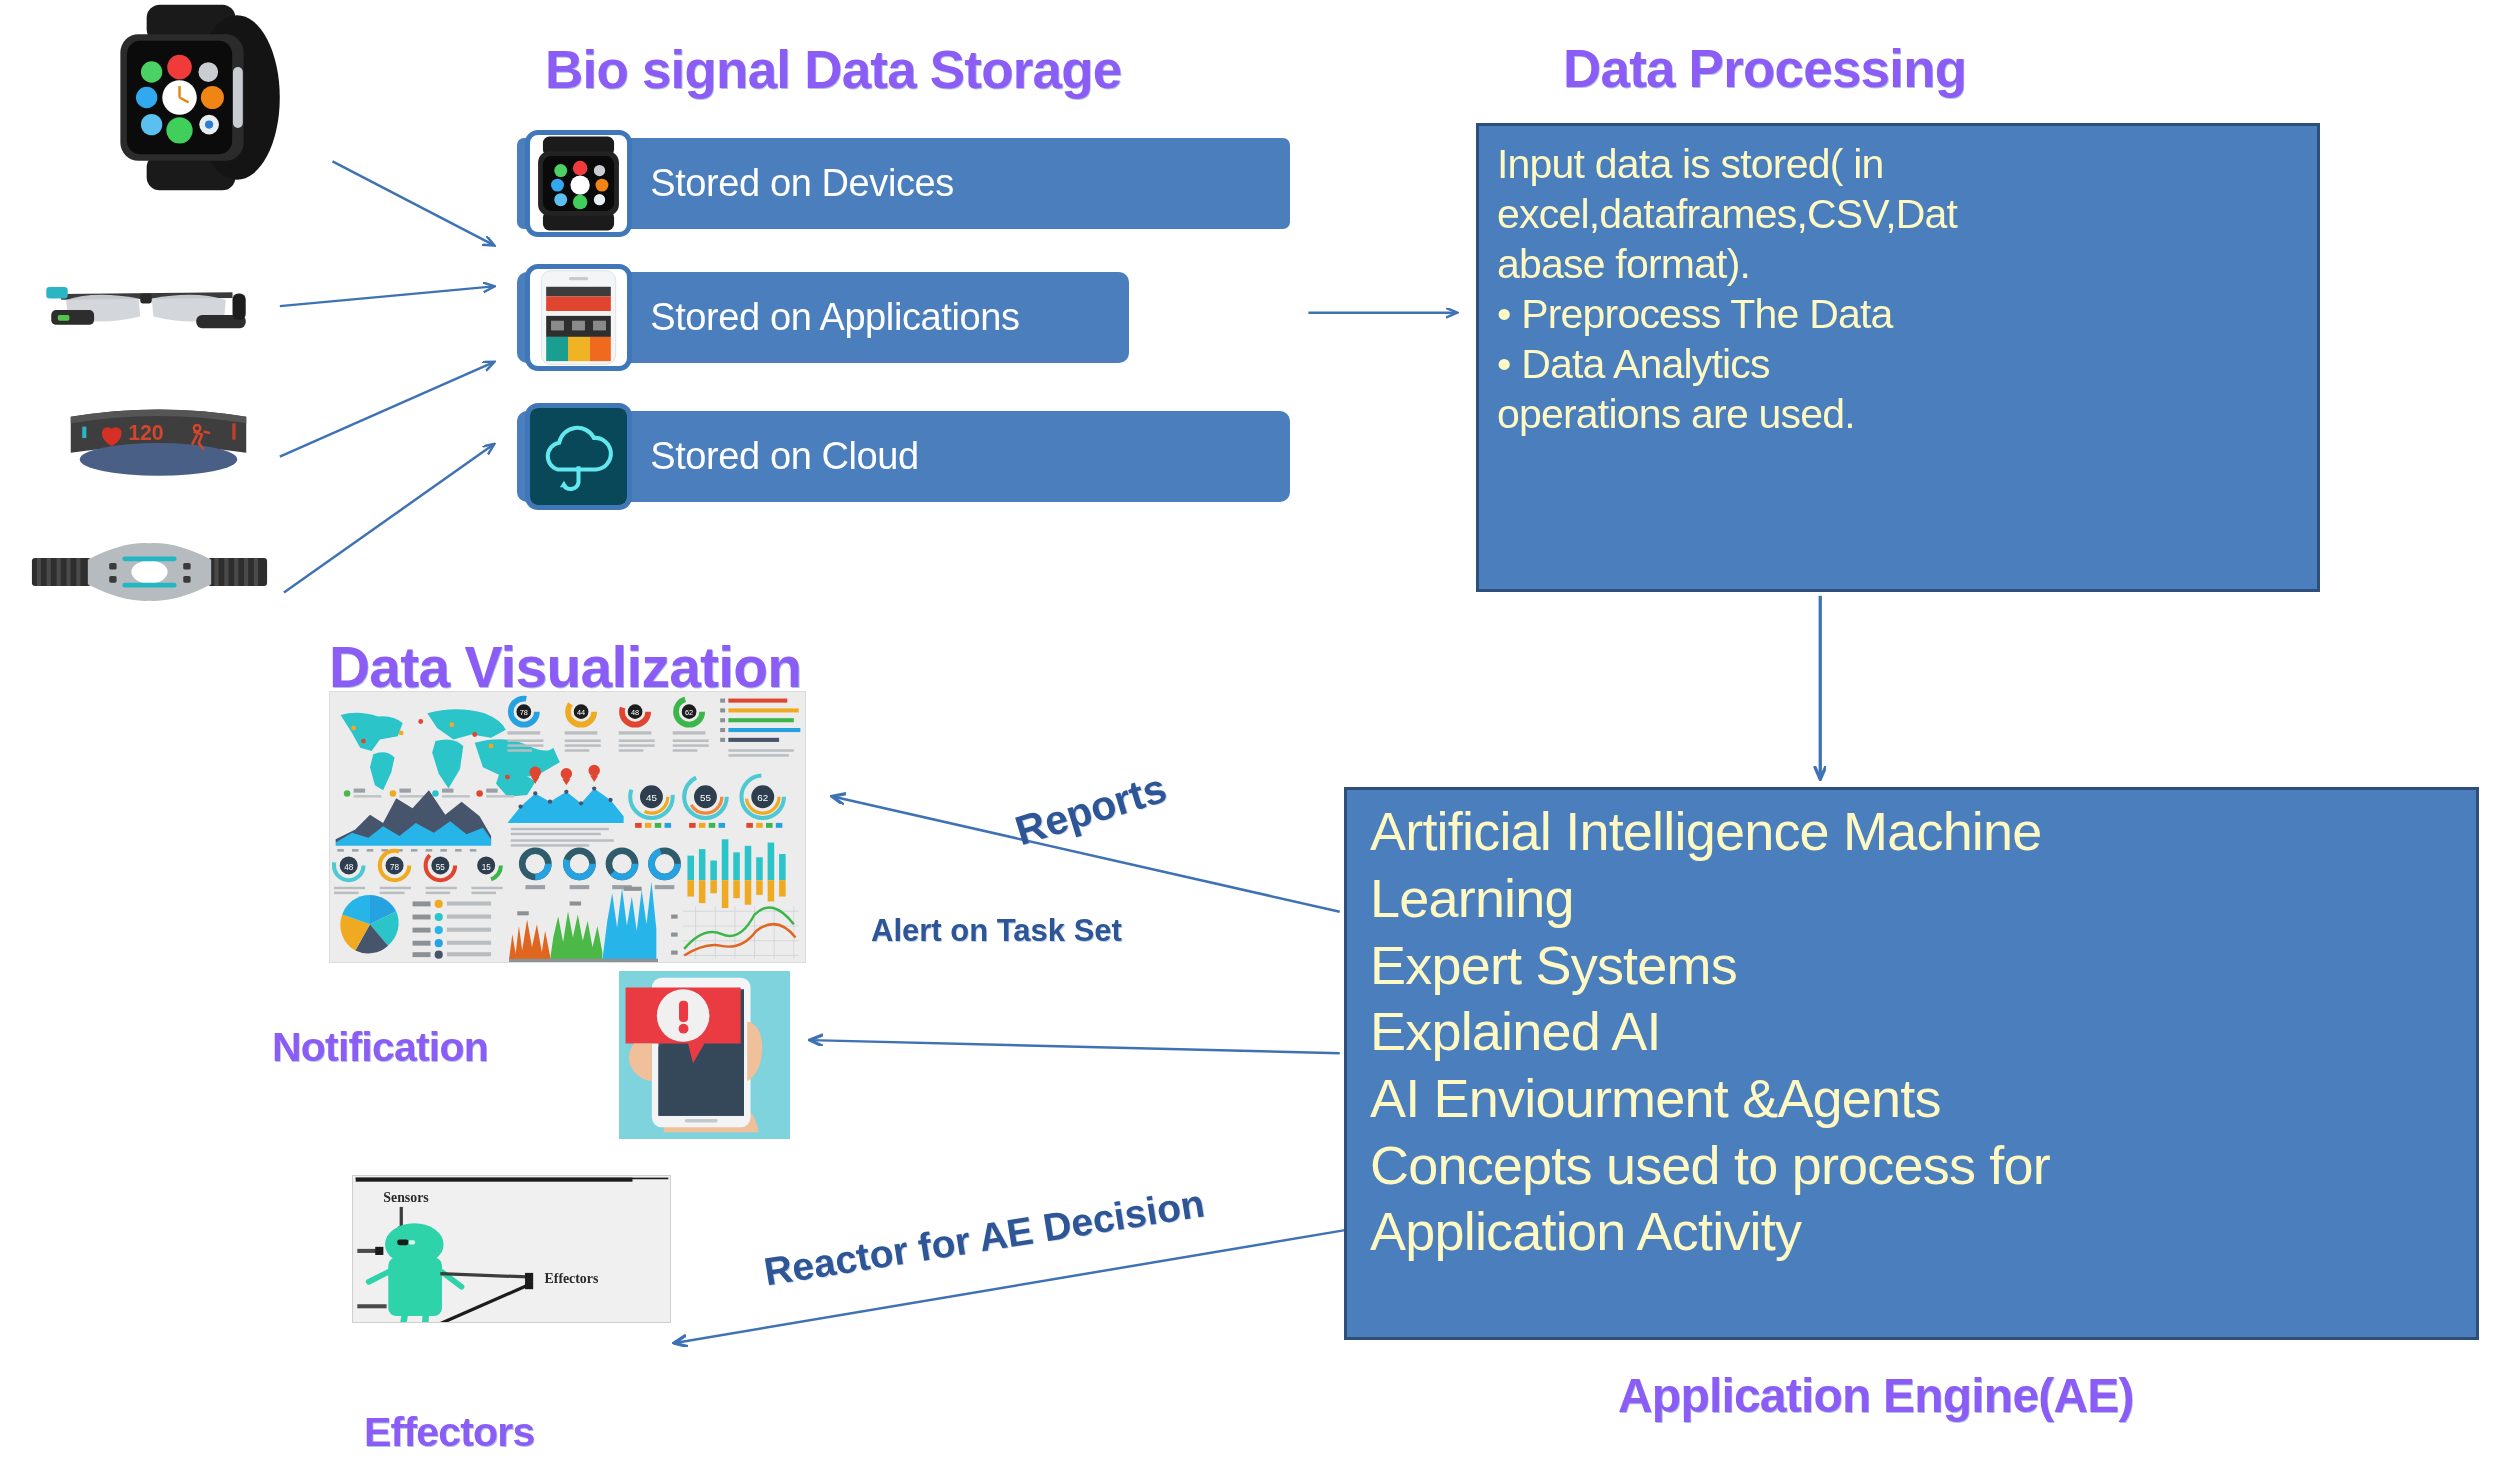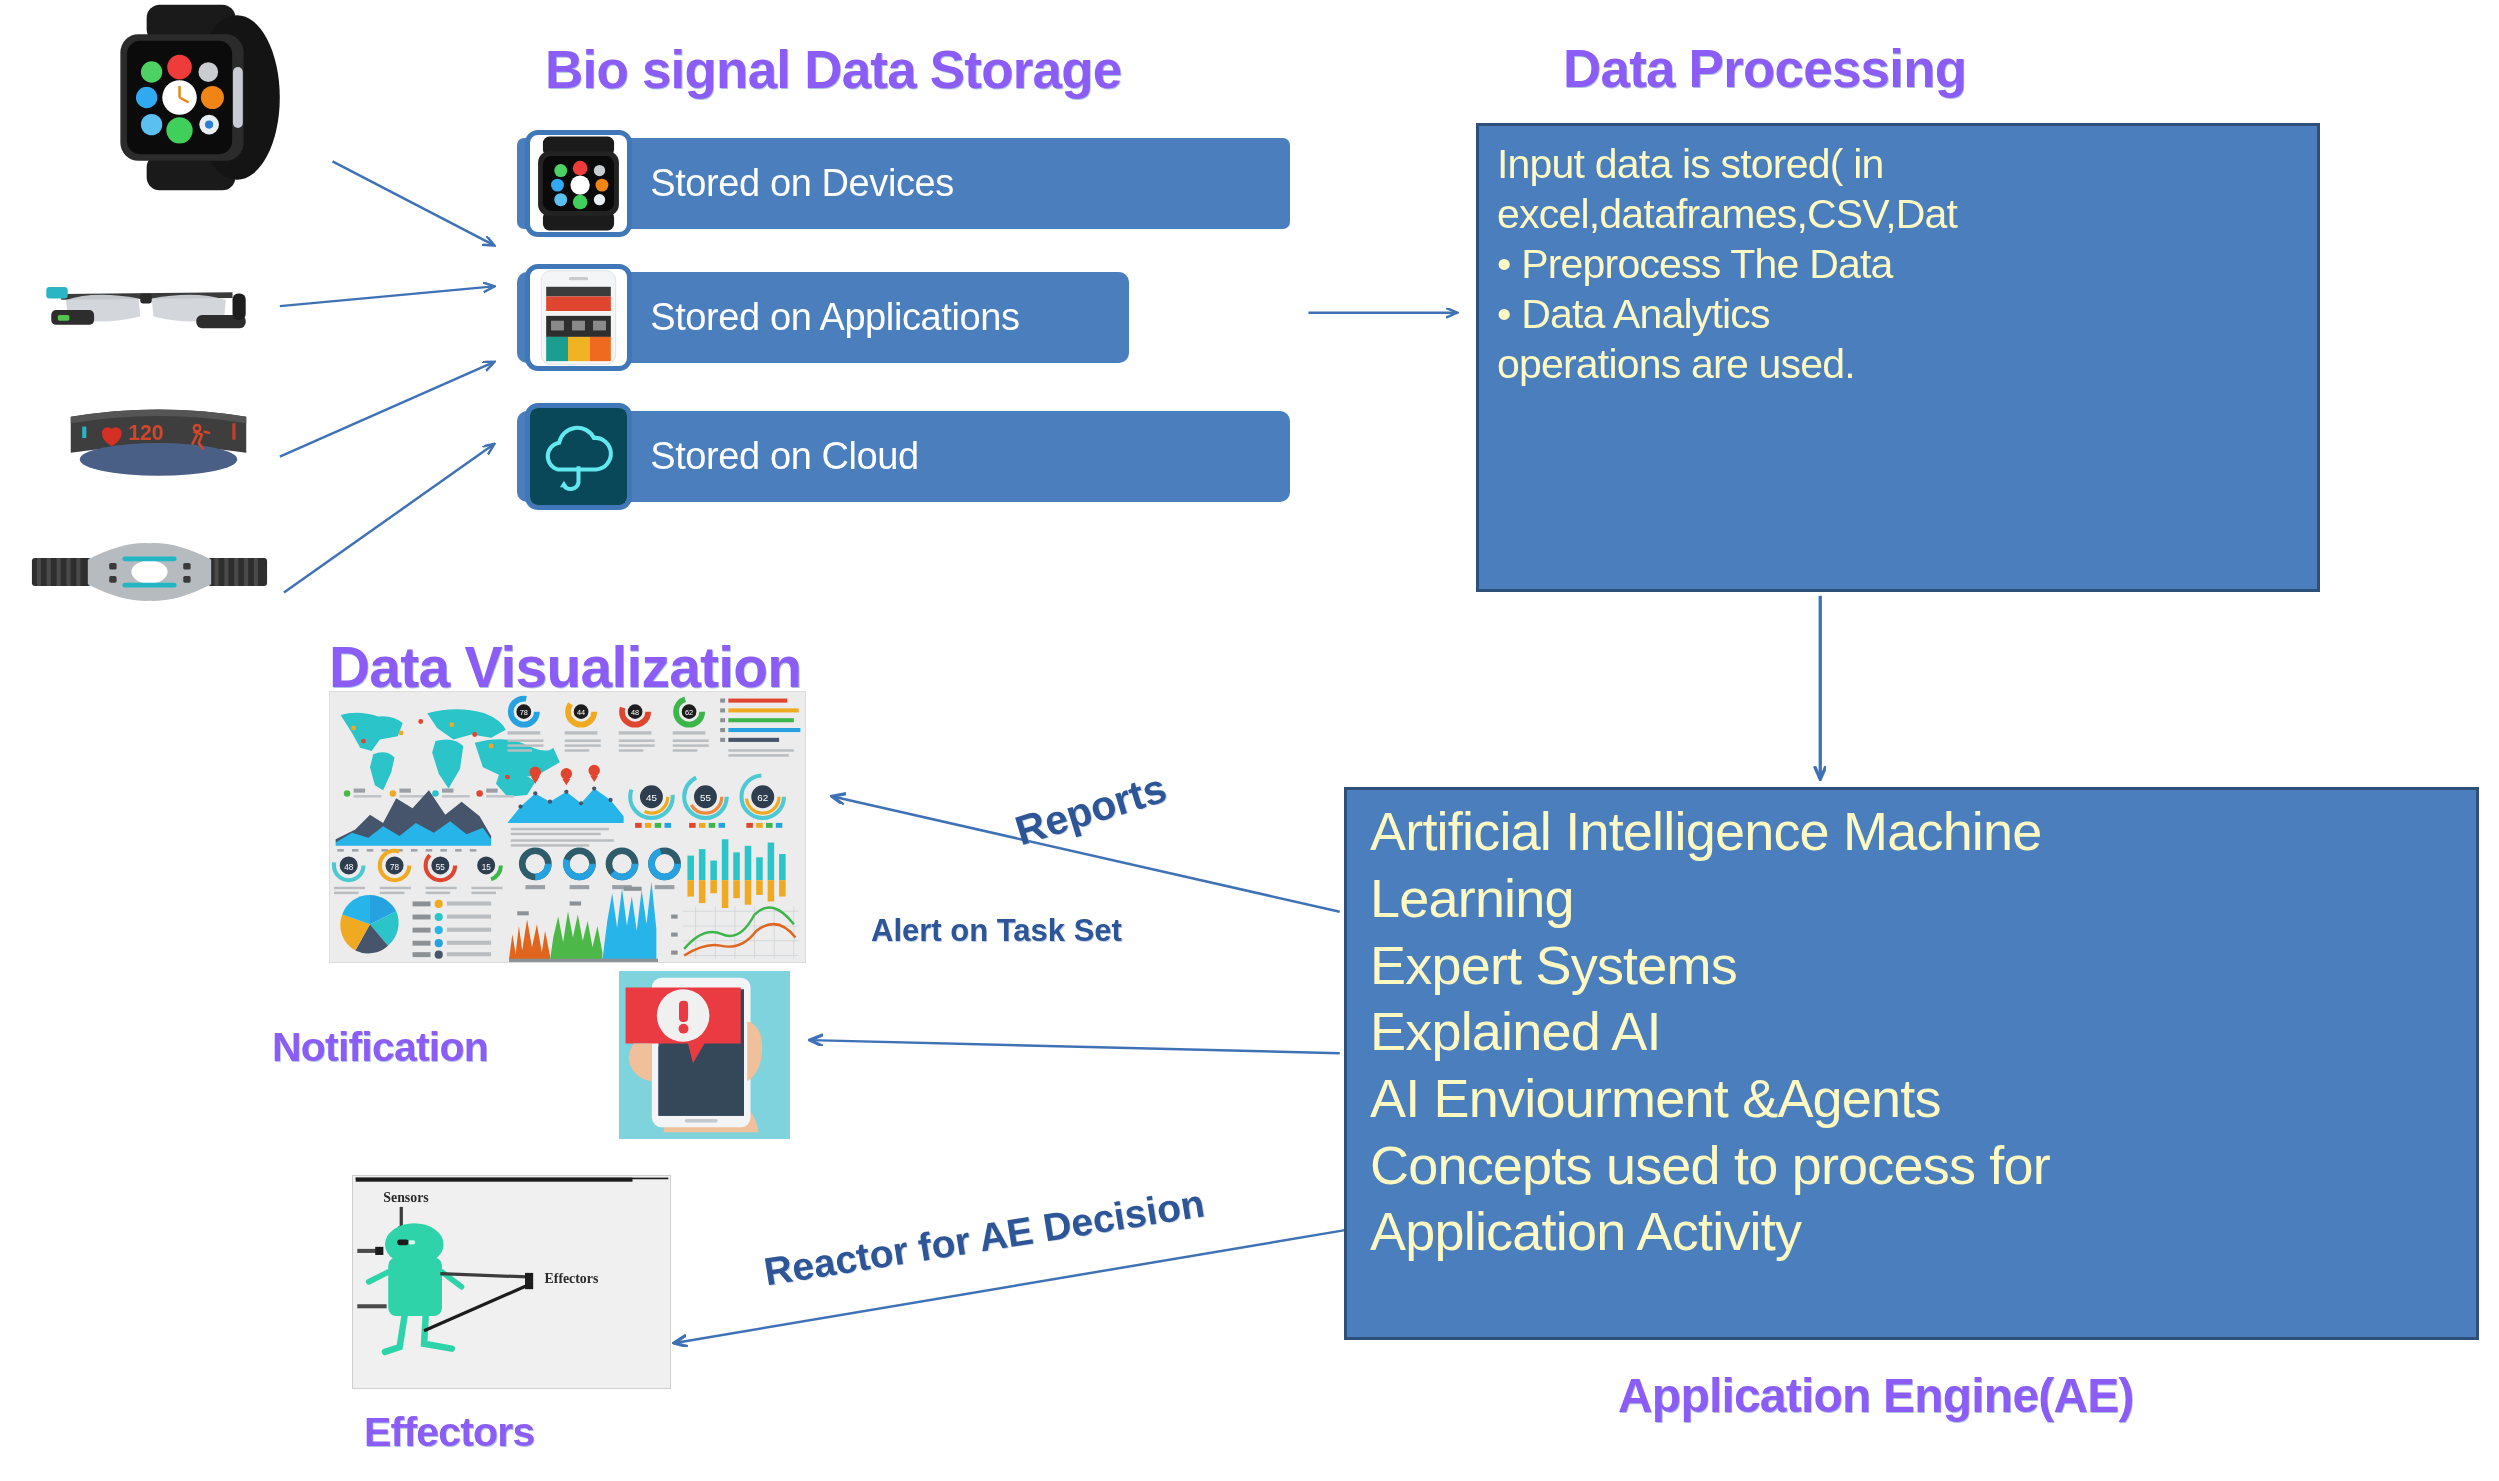--- a/index.html
+++ b/index.html
@@ -68,21 +68,21 @@
 
   
   .img{position:absolute;overflow:hidden;}
   #img-watch{left:99px;top:3.3px;width:189px;height:189px;}
   #img-glasses{left:43px;top:272px;width:206px;height:76px;}
   #img-band{left:64px;top:402px;width:189px;height:82px;}
   #img-strap{left:30px;top:535px;width:239px;height:74px;}
   #img-infographic{left:329px;top:691px;width:477px;height:272px;
       background:#eceded;border:0.8px solid #dcdcdc;box-sizing:border-box;}
   #img-notify{left:619px;top:971px;width:171px;height:168px;background:#7fd3dc;}
-  #img-agent{left:352px;top:1175px;width:319px;height:214px;background:#f0f0f0;border:0.8px solid #cfcfcf;box-sizing:border-box;}
+  #img-agent{left:352px;top:1175px;width:319px;height:148px;background:#f0f0f0;border:0.8px solid #cfcfcf;box-sizing:border-box;}
 
   svg{display:block;}
 </style>
 </head>
 <body>
 
 <div class="stage">
 
   <svg class="abs" style="left:0;top:0;width:2500px;height:1482px;pointer-events:none;" viewBox="0 0 3038 1801" width="2500" height="1482">
     <defs>
@@ -249,20 +249,21 @@
         <path d="M60,72 L60,92 a10,10 0 0 1 -18,4" fill="none" stroke="#63e8ef" stroke-width="5"></path>
         <path d="M42,90 l-5,8 l10,0 z" fill="#63e8ef"></path>
       </svg>
     </div>
     <div class="pill-label">Stored on Cloud</div>
   </div>
 
   <div class="abs bluebox" id="box-processing">
     <div class="boxline">Input data is stored(  in</div>
     <div class="boxline">excel,dataframes,CSV,Dat</div>
+    <div class="boxline">abase format).</div>
     <div class="boxline">• Preprocess The Data</div>
     <div class="boxline">•  Data Analytics</div>
     <div class="boxline">operations are used.</div>
   </div>
 
   <div class="abs bluebox" id="box-ai">
     <div class="boxline">Artificial Intelligence Machine</div>
     <div class="boxline">Learning</div>
     <div class="boxline">Expert Systems</div>
     <div class="boxline">Explained AI</div>

